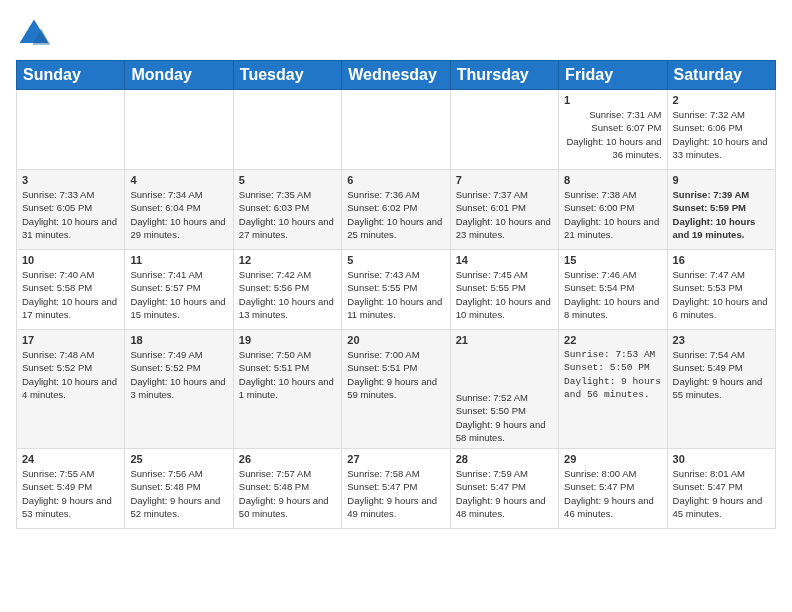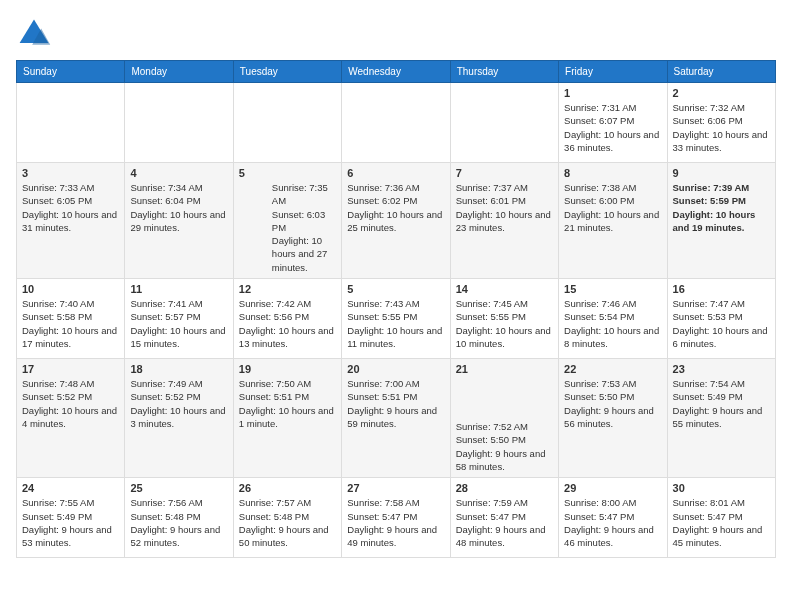--- a/index.html
+++ b/index.html
@@ -56,22 +56,22 @@
       color: #555;
     }
     .calendar {
       width: 100%;
       border-collapse: collapse;
       border: 1px solid #ccc;
     }
     .calendar th {
       background: #2176c7;
       color: #fff;
-      font-size: 10px;
-      font-weight: normal;
+      font-size: 16px;
+      font-weight: bold;
       padding: 5px 6px;
       text-align: left;
       border: 1px solid #1a5fa0;
       margin-left: 40px;
     }
     .calendar td {
       vertical-align: top;
       padding: 4px 5px;
       font-size: 10px;
       color: #333;
@@ -139,21 +139,21 @@
     </thead>
     <tbody id="calendar-body">
     <tr>
           <td class="empty"></td>
           <td class="empty"></td>
           <td class="empty"></td>
           <td class="empty"></td>
           <td class="empty"></td>
           <td>
             <span class="day-num">1</span>
-            <div class="day-info" style="white-space: pre-line;">Sunrise: 7:31 AM
+            <div class="day-info" style="white-space: pre-line; text-align: right;">Sunrise: 7:31 AM
 Sunset: 6:07 PM
 Daylight: 10 hours and 36 minutes.</div>
           </td>
           <td>
             <span class="day-num">2</span>
             <div class="day-info" style="white-space: pre-line;">Sunrise: 7:32 AM
 Sunset: 6:06 PM
 Daylight: 10 hours and 33 minutes.</div>
           </td>
         </tr>
@@ -165,21 +165,21 @@
 Daylight: 10 hours and 31 minutes.</div>
           </td>
           <td>
             <span class="day-num">4</span>
             <div class="day-info" style="white-space: pre-line;">Sunrise: 7:34 AM
 Sunset: 6:04 PM
 Daylight: 10 hours and 29 minutes.</div>
           </td>
           <td>
             <span class="day-num">5</span>
-            <div class="day-info" style="white-space: pre-line; margin-left: 33px;">Sunrise: 7:35 AM
+            <div class="day-info" style="white-space: pre-line;">Sunrise: 7:35 AM
 Sunset: 6:03 PM
 Daylight: 10 hours and 27 minutes.</div>
           </td>
           <td>
             <span class="day-num">6</span>
             <div class="day-info" style="white-space: pre-line;">Sunrise: 7:36 AM
 Sunset: 6:02 PM
 Daylight: 10 hours and 25 minutes.</div>
           </td>
           <td>
@@ -271,21 +271,21 @@
 Daylight: 9 hours and 59 minutes.</div>
           </td>
           <td>
             <span class="day-num">21</span>
             <div class="day-info" style="white-space: pre-line; margin-top: 45px;">Sunrise: 7:52 AM
 Sunset: 5:50 PM
 Daylight: 9 hours and 58 minutes.</div>
           </td>
           <td>
             <span class="day-num">22</span>
-            <div class="day-info" style="white-space: pre-line;">Sunrise: 7:53 AM
+            <div class="day-info" style="white-space: pre-line; font-family: Liberation Mono, monospace;">Sunrise: 7:53 AM
 Sunset: 5:50 PM
 Daylight: 9 hours and 56 minutes.</div>
           </td>
           <td>
             <span class="day-num">23</span>
             <div class="day-info" style="white-space: pre-line;">Sunrise: 7:54 AM
 Sunset: 5:49 PM
 Daylight: 9 hours and 55 minutes.</div>
           </td>
         </tr>

